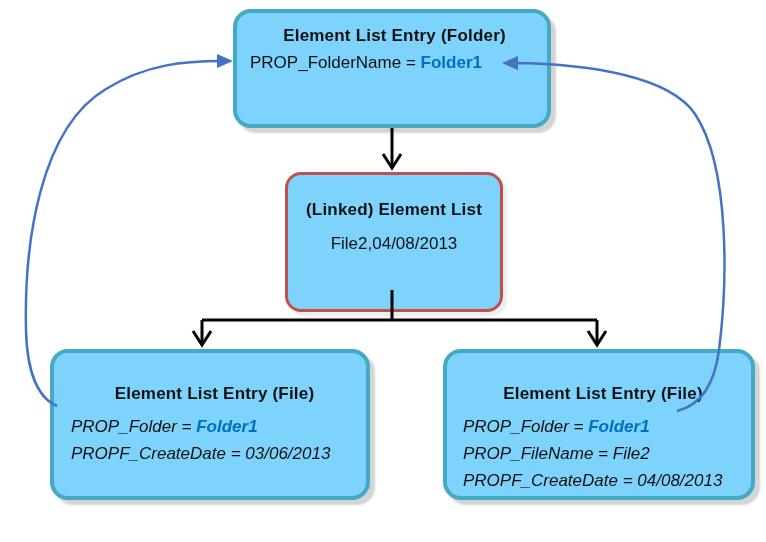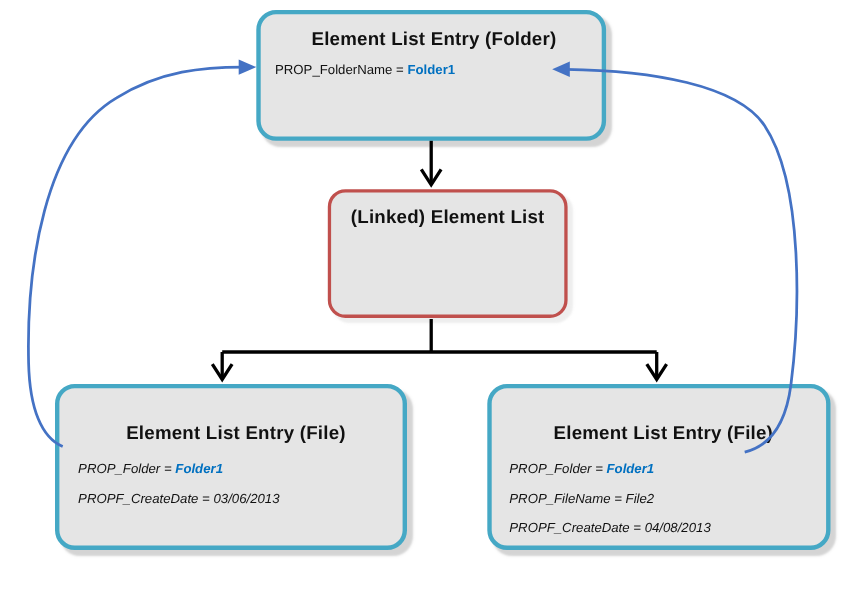--- a/index.html
+++ b/index.html
@@ -6,21 +6,21 @@
   .canvas {
     position: relative;
     width: 766px;
     height: 542px;
     background: #ffffff;
     font-family: "Liberation Sans", sans-serif;
     overflow: hidden;
   }
   .box {
     position: absolute;
-    background: #e5e5e5;
+    background: #7dd3fc;
     box-sizing: border-box;
     color: #111111;
   }
   .box.teal {
     border: 4px solid #45A8C5;
     border-radius: 18px;
     box-shadow: 5px 5px 2px rgba(170,170,170,0.5);
   }
   .box.red {
     border: 3px solid #C0504D;
@@ -28,30 +28,30 @@
     box-shadow: 4px 4px 2px rgba(200,200,200,0.3);
   }
   .box-title {
     font-size: 17px;
     font-weight: bold;
     text-align: center;
     letter-spacing: 0.2px;
     white-space: nowrap;
   }
   .box-line {
-    font-size: 12px;
+    font-size: 17px;
     white-space: nowrap;
   }
   .hl { color: #0070C0; font-weight: bold; }
 
   .box-folder   { left: 233px; top: 9px;   width: 318px; height: 119px; padding: 13px 8px 0 13px; }
   .box-folder .box-title { margin-bottom: 6px; }
   .box-folder .box-line  { line-height: 22px; }
 
-  .box-list     { left: 298px; top: 172px; width: 218px; height: 117px; padding-top: 13px; text-align: center; }
+  .box-list     { left: 285px; top: 172px; width: 218px; height: 140px; padding-top: 25px; text-align: center; }
   .box-list .box-title { margin-bottom: 9px; }
   .box-list .box-line  { line-height: 30px; }
 
   .box-file-1   { left: 50px;  top: 349px; width: 320px; height: 151px; padding: 15px 8px 0 17px; }
   .box-file-2   { left: 443px; top: 349px; width: 312px; height: 151px; padding: 15px 8px 0 16px; }
   .box-file-1 .box-title, .box-file-2 .box-title { margin-bottom: 9px; margin-top: 16px; }
   .box-file-1 .box-line,  .box-file-2 .box-line  { line-height: 27px; font-style: italic; }
 
   .arrow-layer {
     position: absolute;
@@ -66,20 +66,21 @@
 
 <div class="canvas">
 
   <div class="box teal box-folder">
     <div class="box-title">Element List Entry (Folder)</div>
     <div class="box-line"><span>PROP_FolderName = </span><span class="hl">Folder1</span></div>
   </div>
 
   <div class="box red box-list">
     <div class="box-title">(Linked) Element List</div>
+    <div class="box-line">File2,04/08/2013</div>
   </div>
 
   <div class="box teal box-file-1">
     <div class="box-title">Element List Entry (File)</div>
     <div class="box-line"><span>PROP_Folder = </span><span class="hl">Folder1</span></div>
     <div class="box-line"><span>PROPF_CreateDate = </span><span>03/06/2013</span></div>
   </div>
 
   <div class="box teal box-file-2">
     <div class="box-title">Element List Entry (File)</div>

